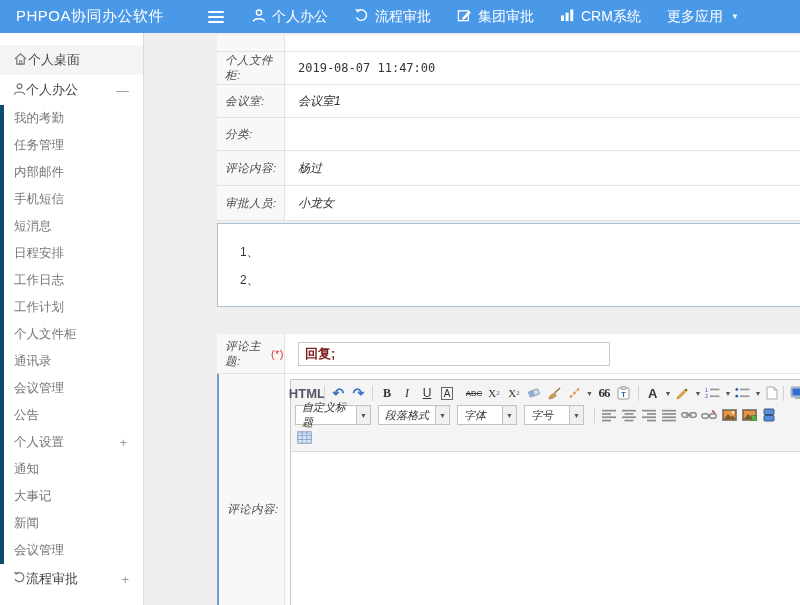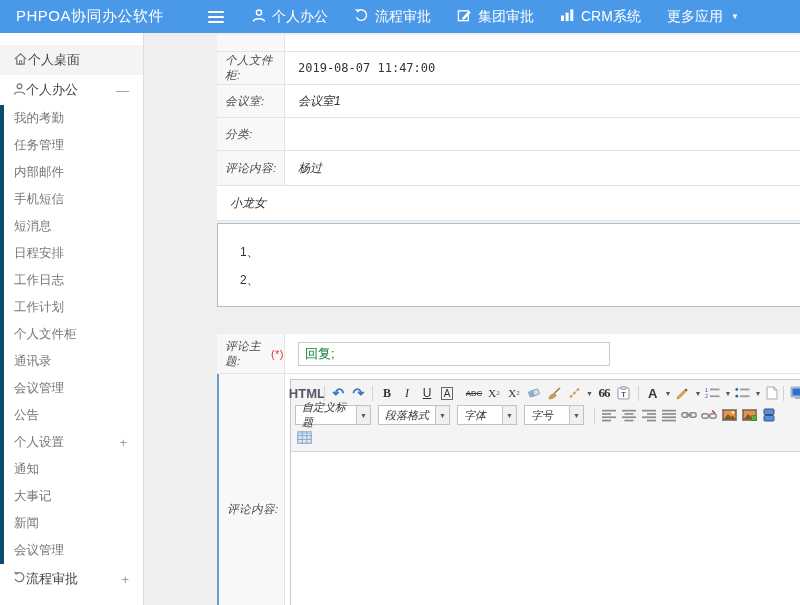--- a/index.html
+++ b/index.html
@@ -32,21 +32,21 @@
   .fl { width:68px; background:#f8f8f8; border-right:1px solid #e3e3e3; display:flex; align-items:center; padding-left:8px; font-size:11.5px; color:#4a4a4a; font-style:italic; letter-spacing:.5px; }
   .fv { flex:1; display:flex; align-items:center; padding-left:13px; font-size:12px; color:#333; font-style:italic; overflow:hidden; }
   .fv.mono { font-style:normal; font-family:"DejaVu Sans Mono","Liberation Mono",monospace; }
   .h17{height:17px} .h33{height:33px} .h35{height:35px} .h40{height:40px}
 
   .notes { margin-top:2px; height:84px; border:1px solid #a6c1d5; background:#fff; padding:14px 0 0 22px; font-size:12px; color:#333; }
   .notes div { line-height:28px; }
 
   .tbl2 { margin-top:27px; }
   .req { color:#dd3333; margin-left:5px; font-style:normal; font-size:11px; }
-  .subject-input { width:312px; height:24px; border:1px solid #c9c9c9; background:#fff; font-weight:normal; font-size:13px; padding:0 6px; font-family:inherit; color:#15803d; }
+  .subject-input { width:312px; height:24px; border:1px solid #c9c9c9; background:#fff; font-weight:bold; font-size:13px; padding:0 6px; font-family:inherit; color:#7f1d1d; }
   .content-row { height:272px; border-left:2px solid #6f9fc8; }
   .content-row .fl { width:66px; }
 
   
   .editor { margin:5px 0 0 5px; width:522px; border:1px solid #c6c6c6; background:#fff; }
   .toolbar { background:#f4f4f4; border-bottom:1px solid #d8d8d8; padding:2px 4px 3px 4px; }
   .trow { display:flex; align-items:center; height:22px; gap:2px; }
   .tbtn { min-width:18px; height:18px; display:inline-flex; align-items:center; justify-content:center; font-size:12px; color:#333; cursor:pointer; border-radius:2px; }
   .sep { width:1px; height:15px; background:#d2d2d2; margin:0 3px; }
   .blue-arrow { color:#3a76c4; font-weight:bold; font-size:14px; }
@@ -214,20 +214,21 @@
       </div>
       <div class="frow h33">
         <div class="fl">分类:</div>
         <div class="fv"></div>
       </div>
       <div class="frow h35">
         <div class="fl">评论内容:</div>
         <div class="fv">杨过</div>
       </div>
       <div class="frow h35">
+        <div class="fl">审批人员:</div>
         <div class="fv">小龙女</div>
       </div>
     </div>
 
     <div class="notes">
       <div>1、</div>
       <div>2、</div>
     </div>
 
     <div class="tbl tbl2">

